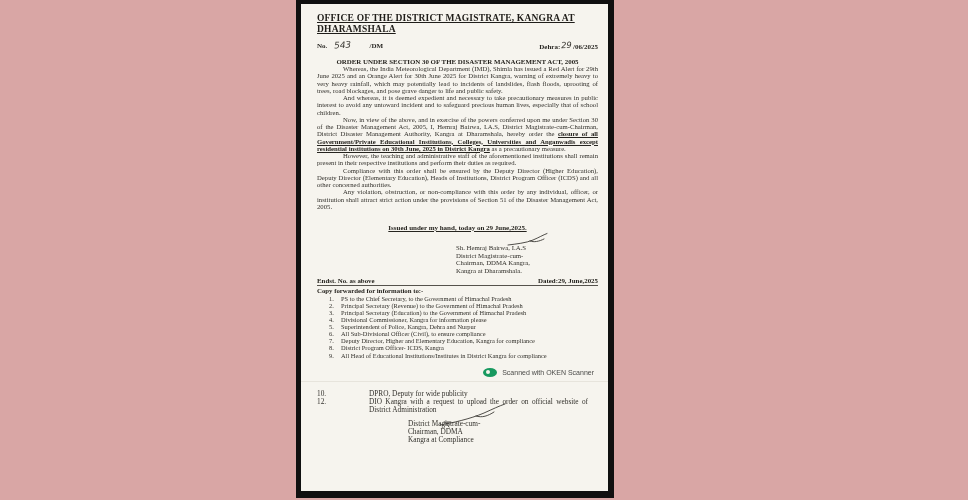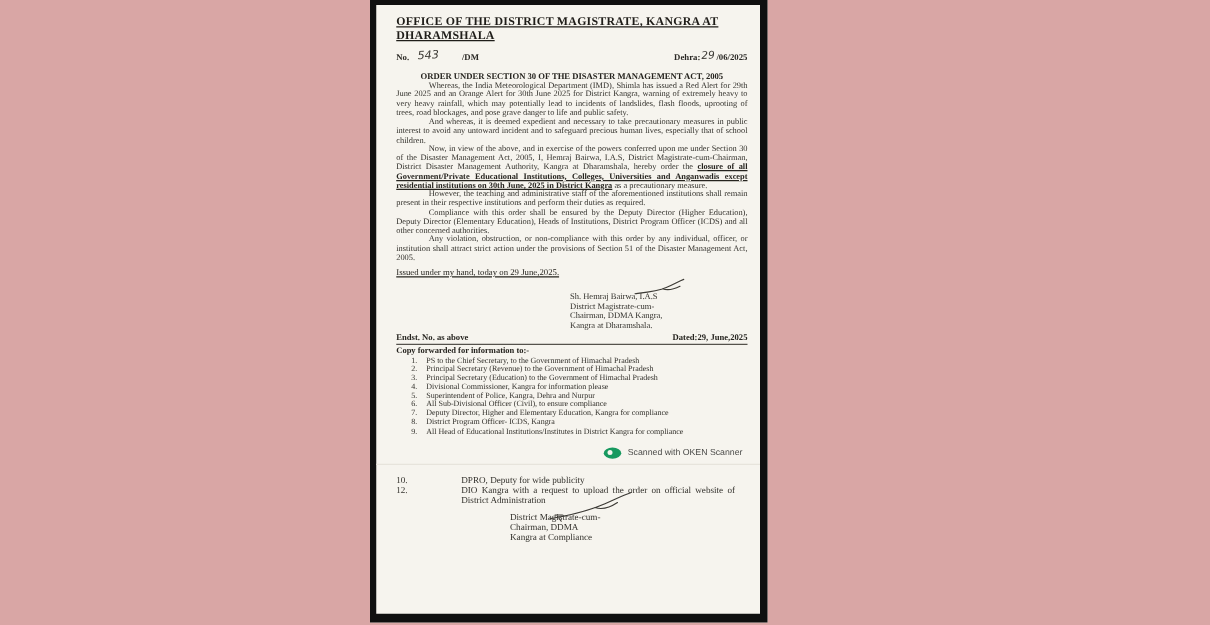--- a/index.html
+++ b/index.html
@@ -18,21 +18,21 @@
         color:#3c3a35;position:relative;top:-1px;transform:rotate(-3deg);display:inline-block;}
   .refrow .no-val{margin:0 18px 0 7px;}
   .refrow .right{margin-left:auto;display:flex;align-items:baseline;}
   .refrow .date-day{font-size:8.5px;margin:0 1px;}
 
   .order-head{margin-top:7px;text-align:center;font-size:6.9px;font-weight:bold;color:#26241f;}
 
   .para{margin:0;font-size:6.7px;line-height:7.25px;text-align:justify;text-indent:26px;color:#33312c;}
   .para b u, .bold-ul{font-weight:bold;text-decoration:underline;color:#26241f;}
 
-  .issued{margin-top:4px;text-align:left;font-size:7px;font-weight:normal;color:#26241f;}
+  .issued{margin-top:14px;text-align:center;font-size:7px;font-weight:bold;color:#26241f;}
   .issued span{text-decoration:underline;}
 
   .sig1{display:block;margin:0 46px 0 auto;}
   .sigblock{width:118px;margin:-4px 24px 0 auto;font-size:6.8px;line-height:7.7px;color:#33312c;text-align:left;}
 
   .endst{display:flex;justify-content:space-between;align-items:baseline;margin-top:2px;
          font-size:6.9px;font-weight:bold;color:#26241f;border-bottom:1px solid #55524c;padding-bottom:1px;}
 
   .copyhead{margin-top:1px;font-size:6.8px;font-weight:bold;color:#26241f;}
 

